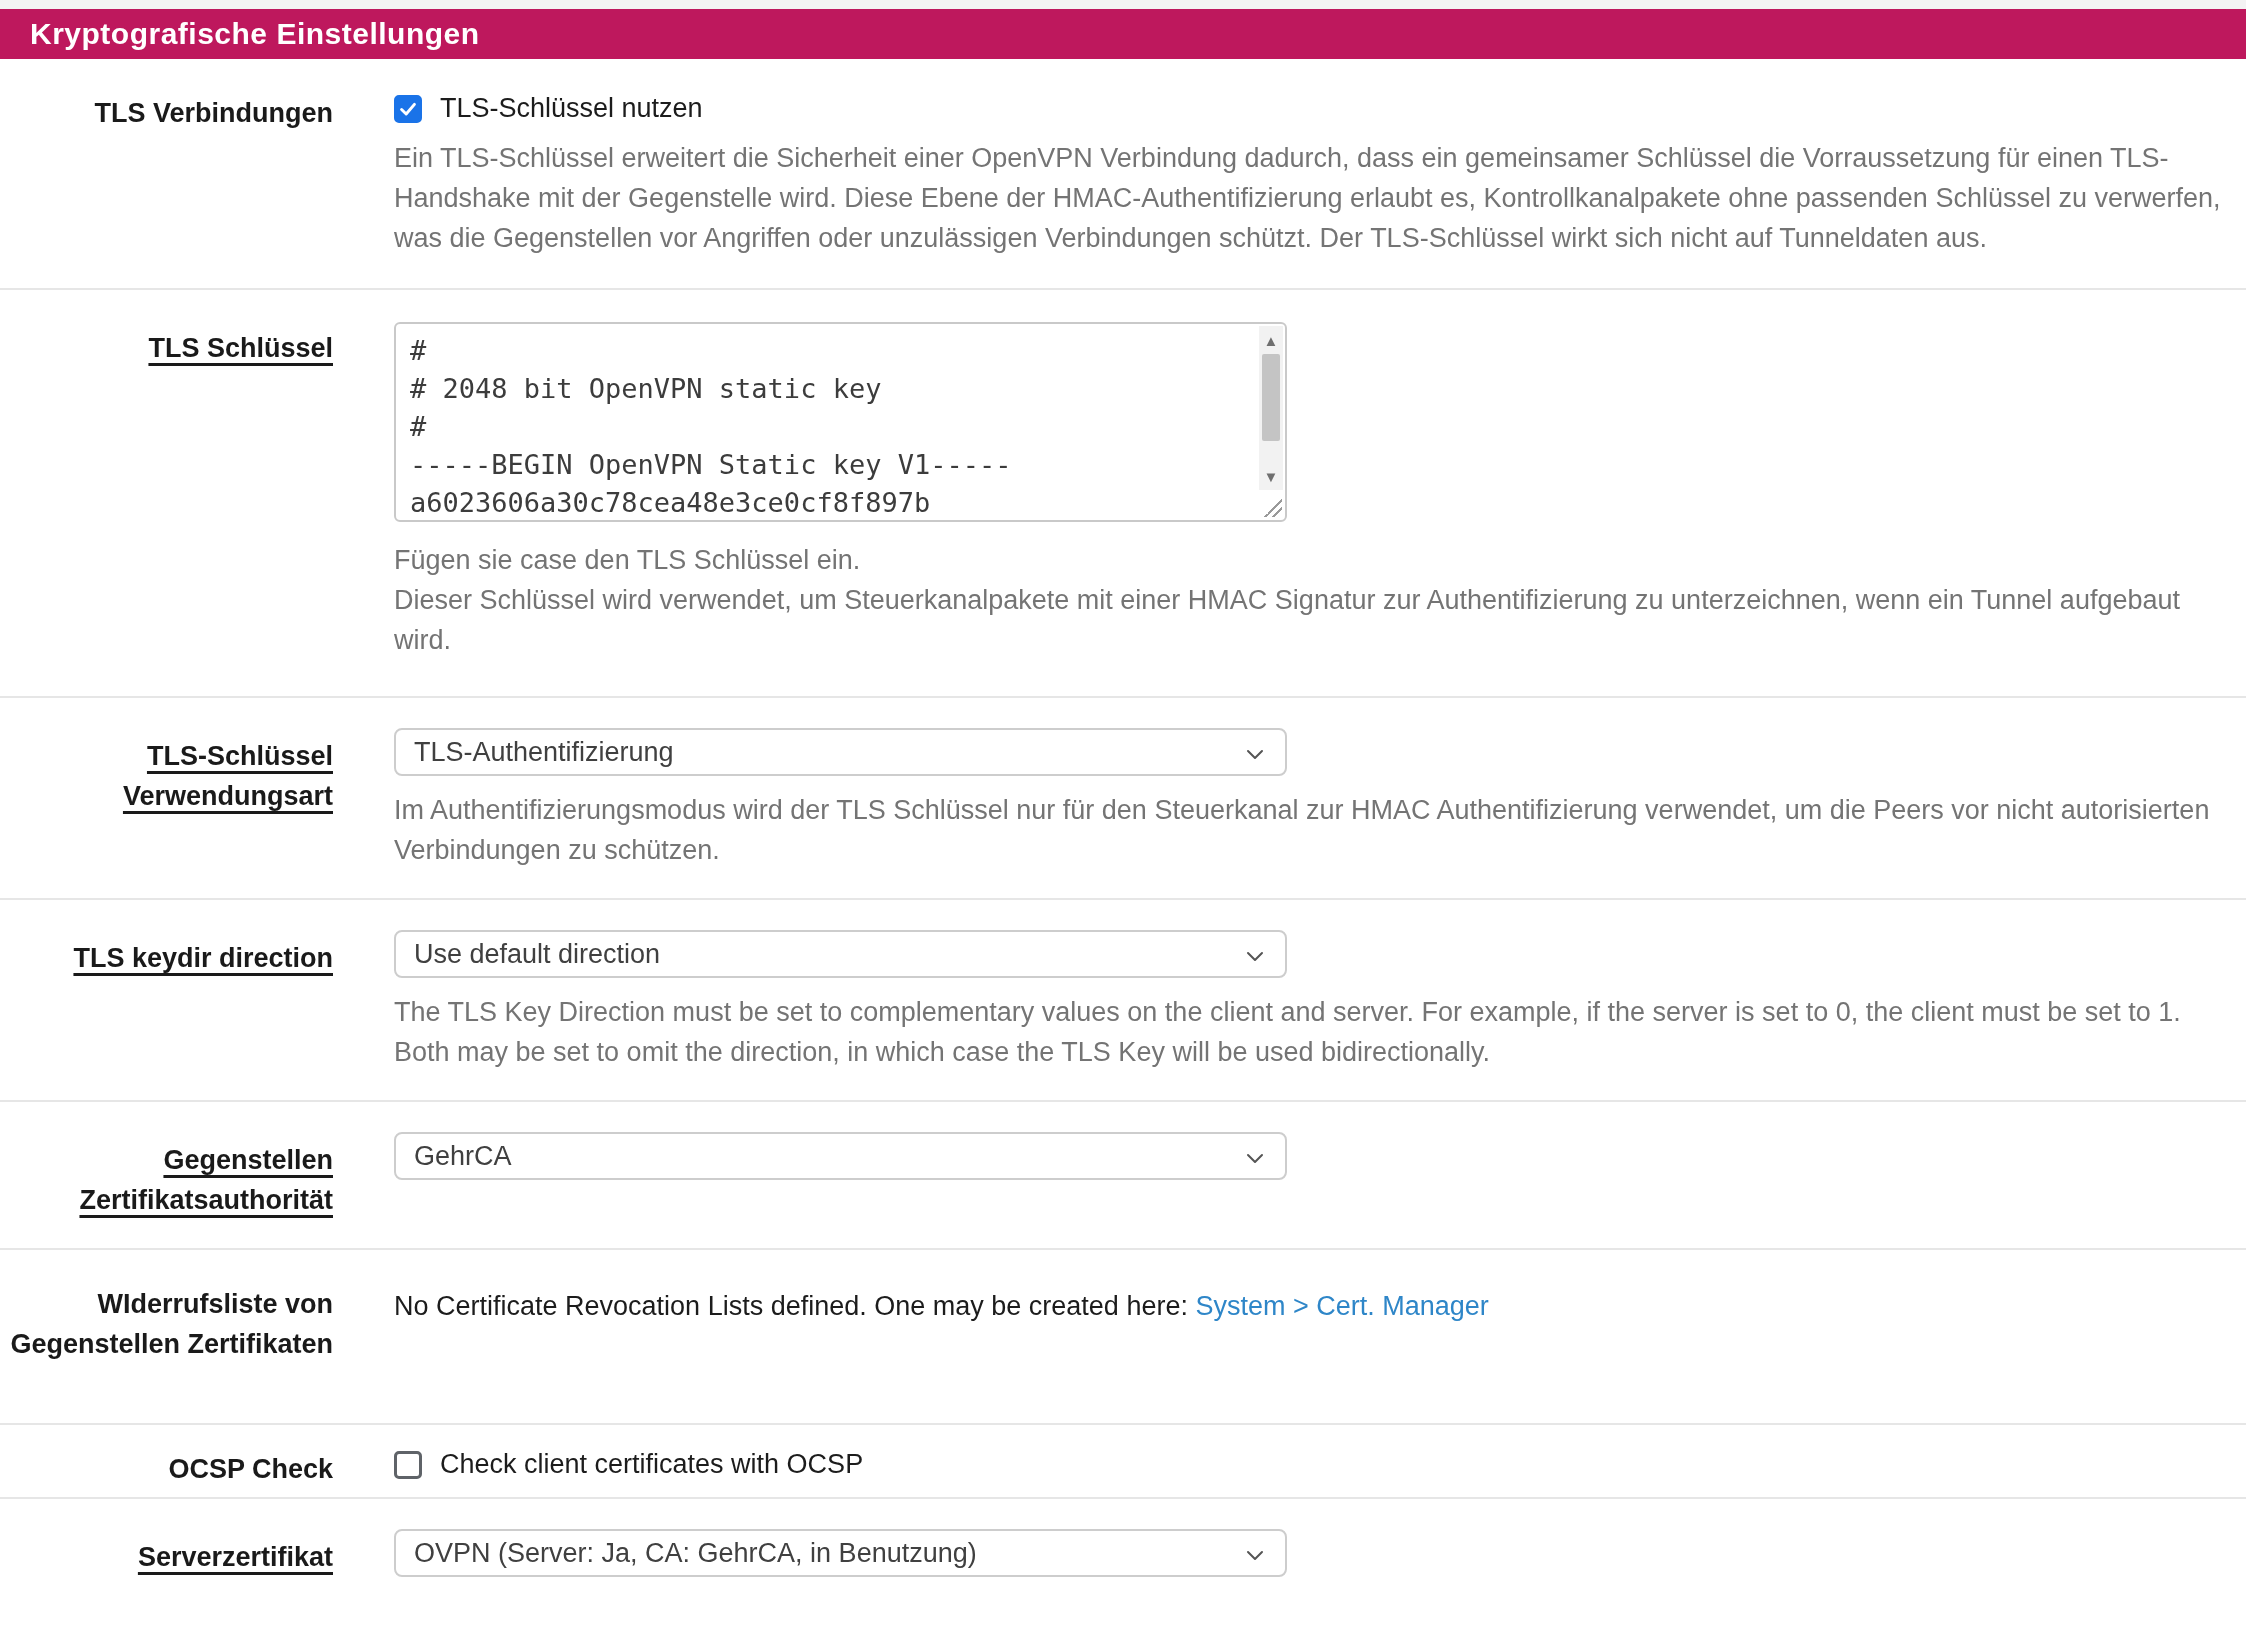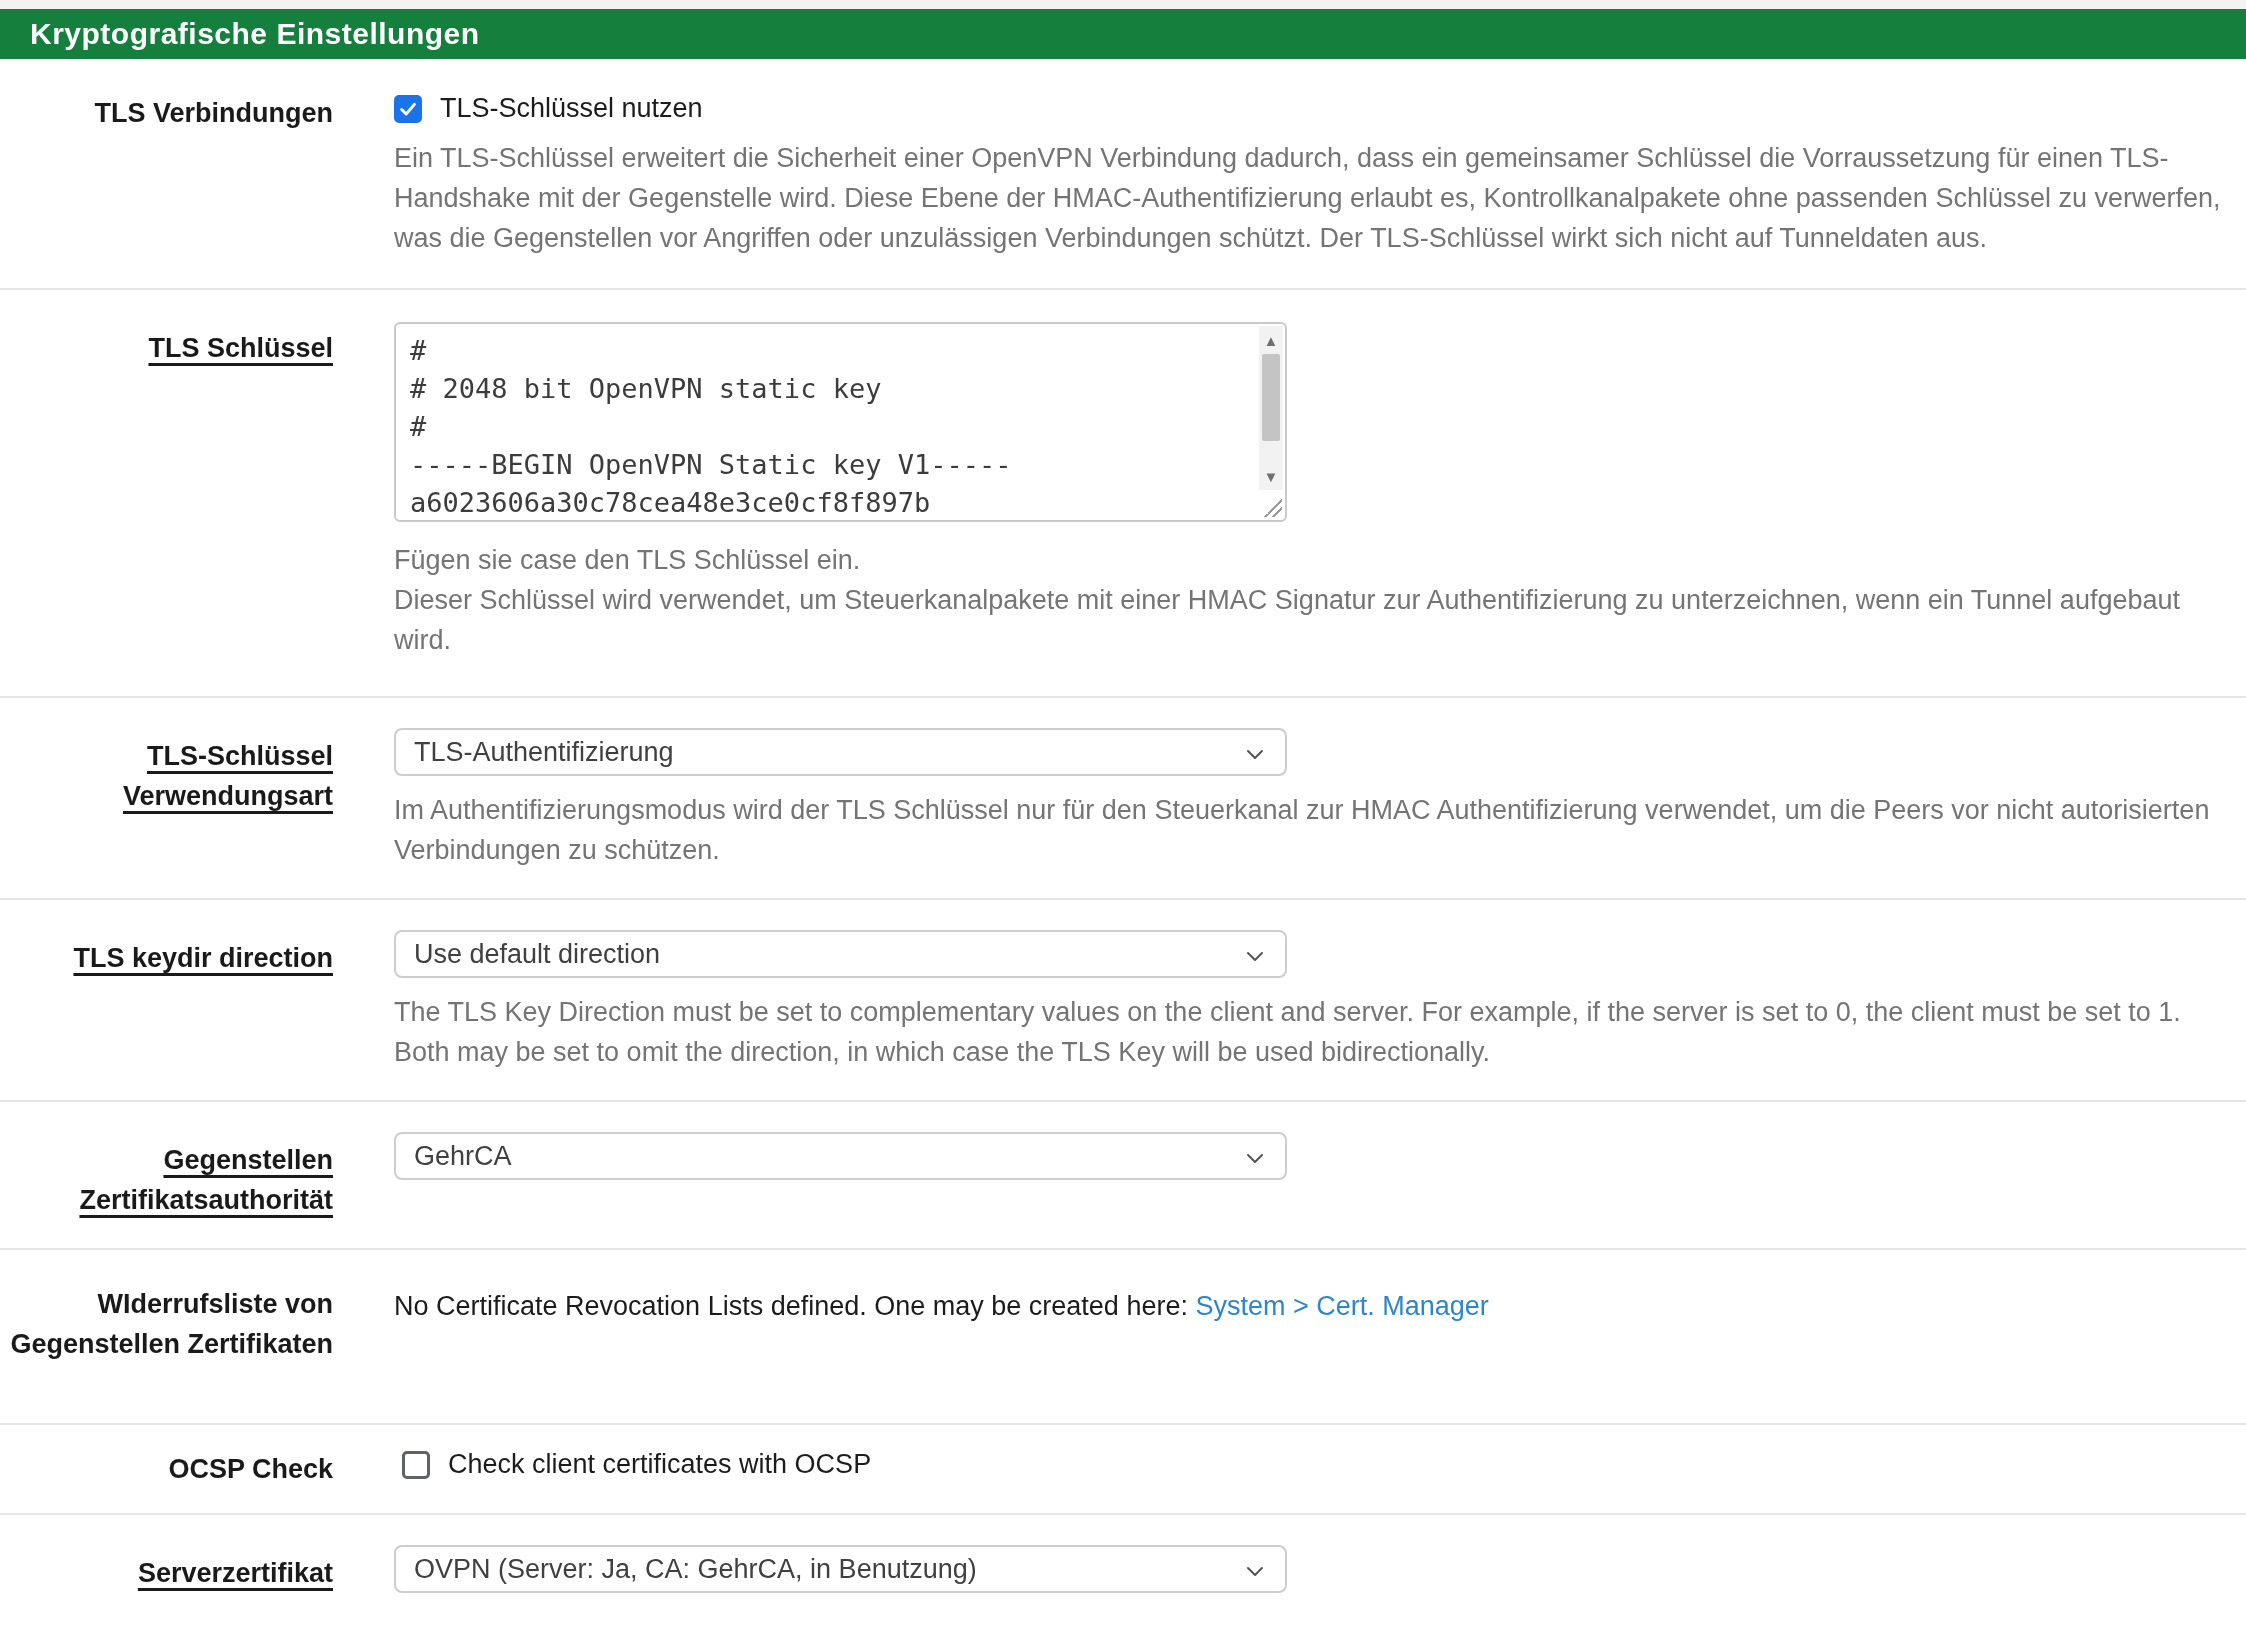--- a/index.html
+++ b/index.html
@@ -4,35 +4,35 @@
 <style>
   * { margin:0; padding:0; box-sizing:border-box; }
   html,body { background:#fff; }
   body {
     width:2246px; min-height:1647px;
     font-family:"Liberation Sans", sans-serif;
     color:#181818; overflow:hidden;
   }
   .page-top-strip { height:9px; background:#f3f3f3; }
   .panel-header {
-    height:50px; background:#15803d; color:#fff;
+    height:50px; background:#be185d; color:#fff;
     display:flex; align-items:center; padding-left:30px;
     font-size:30px; font-weight:bold; letter-spacing:0.5px;
   }
   .form { background:#fff; }
   .row {
     display:grid; grid-template-columns:333px 1fr;
     border-bottom:2px solid #e6e6e6;
     padding:30px 25px 28px 0;
   }
   .row:last-child { border-bottom:none; }
   .row-tls-config { padding-top:34px; padding-bottom:30px; }
   .row-tls-key { padding-top:32px; padding-bottom:36px; }
   .row-crl { padding-top:34px; padding-bottom:59px; }
-  .row-ocsp { padding-top:24px; padding-bottom:24px;gap:8px; }
+  .row-ocsp { padding-top:24px; padding-bottom:8px; }
   .label-cell {
     text-align:right; font-weight:bold; font-size:27px;
     line-height:40px; color:#1a1a1a;
   }
   .label-cell.pad-select { padding-top:8px; }
   .label-cell.pad-textarea { padding-top:6px; }
   .label-underline { text-decoration:underline; text-decoration-thickness:2.5px; text-underline-offset:6px; }
   .content-cell { padding-left:61px; }
   .desc {
     color:#747474; font-size:27px; line-height:40px; margin-top:14px;

